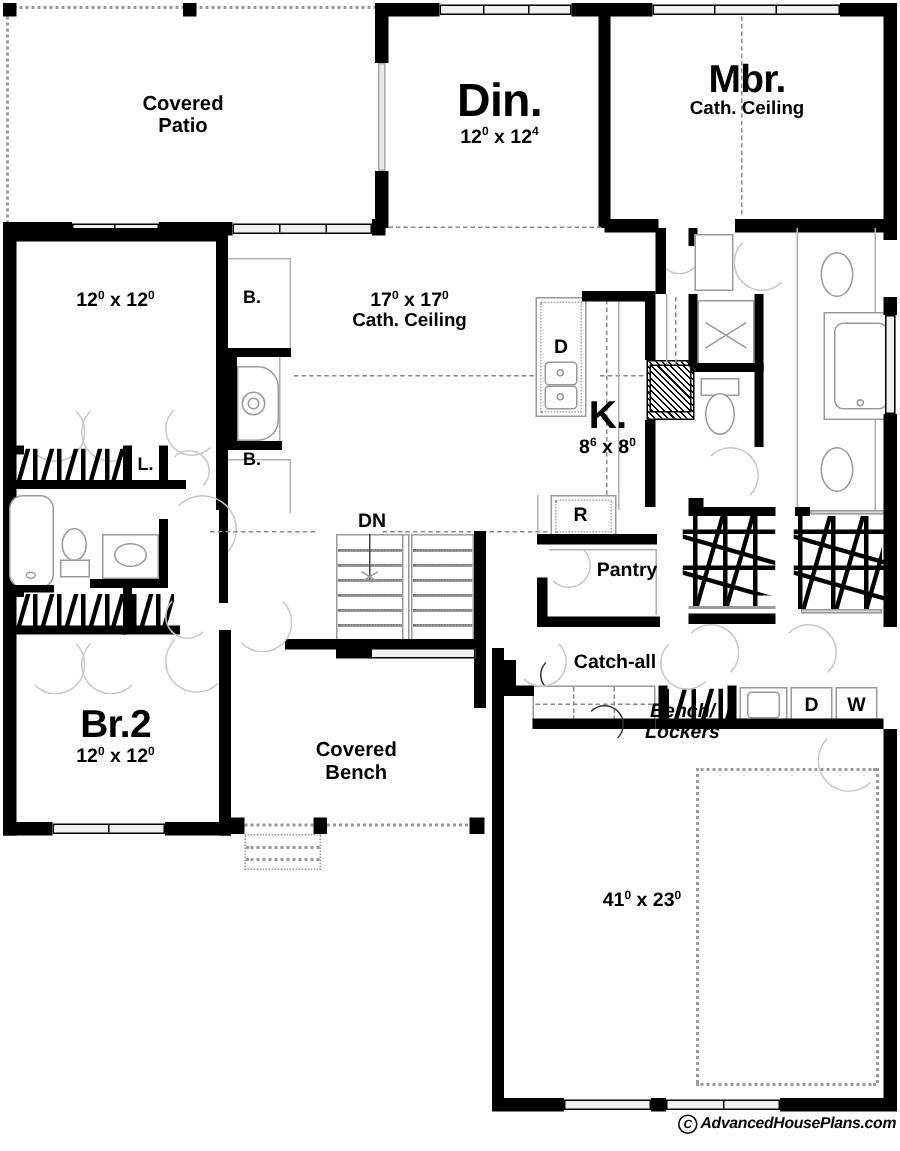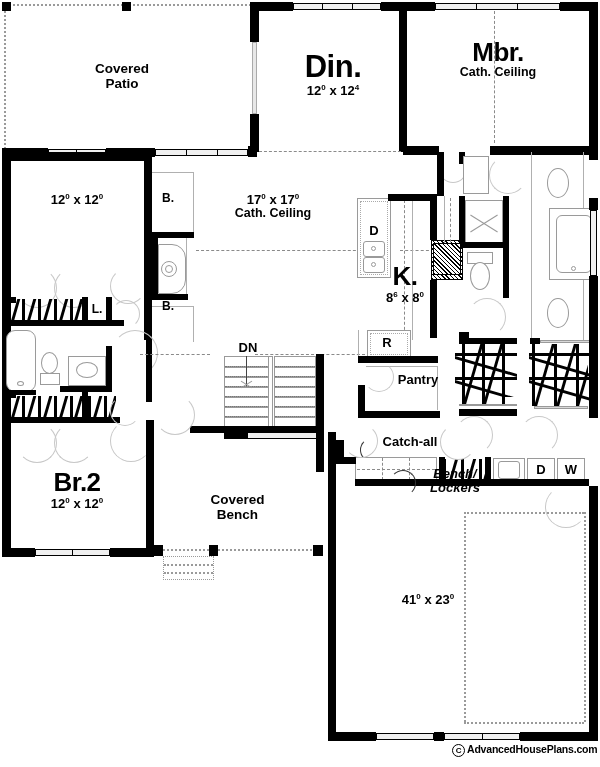--- a/index.html
+++ b/index.html
@@ -21,21 +21,21 @@
   .small-room{font-weight:bold;font-size:12px;}
   .notetxt{font-weight:bold;font-size:13px;}
   .swing{position:absolute;border:1px solid #c8c8c8;border-radius:50%;}
   .fix{position:absolute;border:1px solid #9a9a9a;background:#fff;box-sizing:border-box;}
   .fixr{position:absolute;border:1px solid #9a9a9a;background:#fff;box-sizing:border-box;border-radius:50%;}
   .hatch{position:absolute;overflow:hidden;}
   .hatch i{position:absolute;background:#000;top:0;bottom:0;width:3px;}
   .treads{position:absolute;overflow:hidden;}
   .treads i{position:absolute;left:0;right:0;height:1px;background:#9a9a9a;border-top:1px dotted #777;}
   .arrowline{position:absolute;background:#444;width:1px;}
-  .logo{position:absolute;font-size:10.5px;font-weight:bold;letter-spacing:-0.2px;color:#000;white-space:nowrap;}
+  .logo{position:absolute;font-size:10.5px;font-weight:bold;letter-spacing:-0.2px;color:#000;white-space:nowrap;font-style:italic;}
   .logoc{display:inline-block;width:11px;height:11px;border:1px solid #000;border-radius:50%;font-size:8px;line-height:11px;text-align:center;margin-right:2px;font-weight:bold;}
   .xmark{position:absolute;}
   .xmark:before,.xmark:after{content:"";position:absolute;left:0;top:50%;width:100%;height:1px;background:#9a9a9a;}
   .xmark:before{transform:rotate(32deg);}
   .xmark:after{transform:rotate(-32deg);}
   .burner{position:absolute;border:1px solid #000;box-sizing:border-box;background:
      repeating-linear-gradient(45deg,#000 0 1px,#fff 1px 3px);}
   .leader{position:absolute;border:1px solid transparent;border-top-color:#333;border-radius:50%;}
 </style>
 </head>

